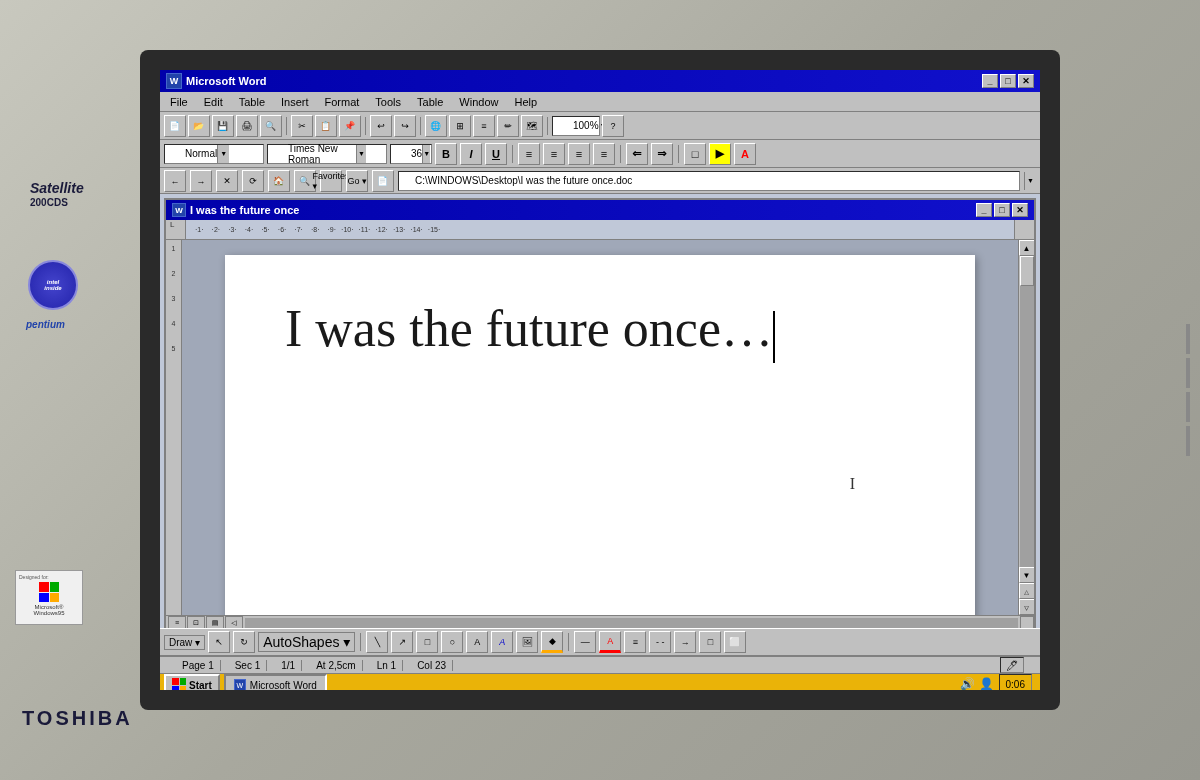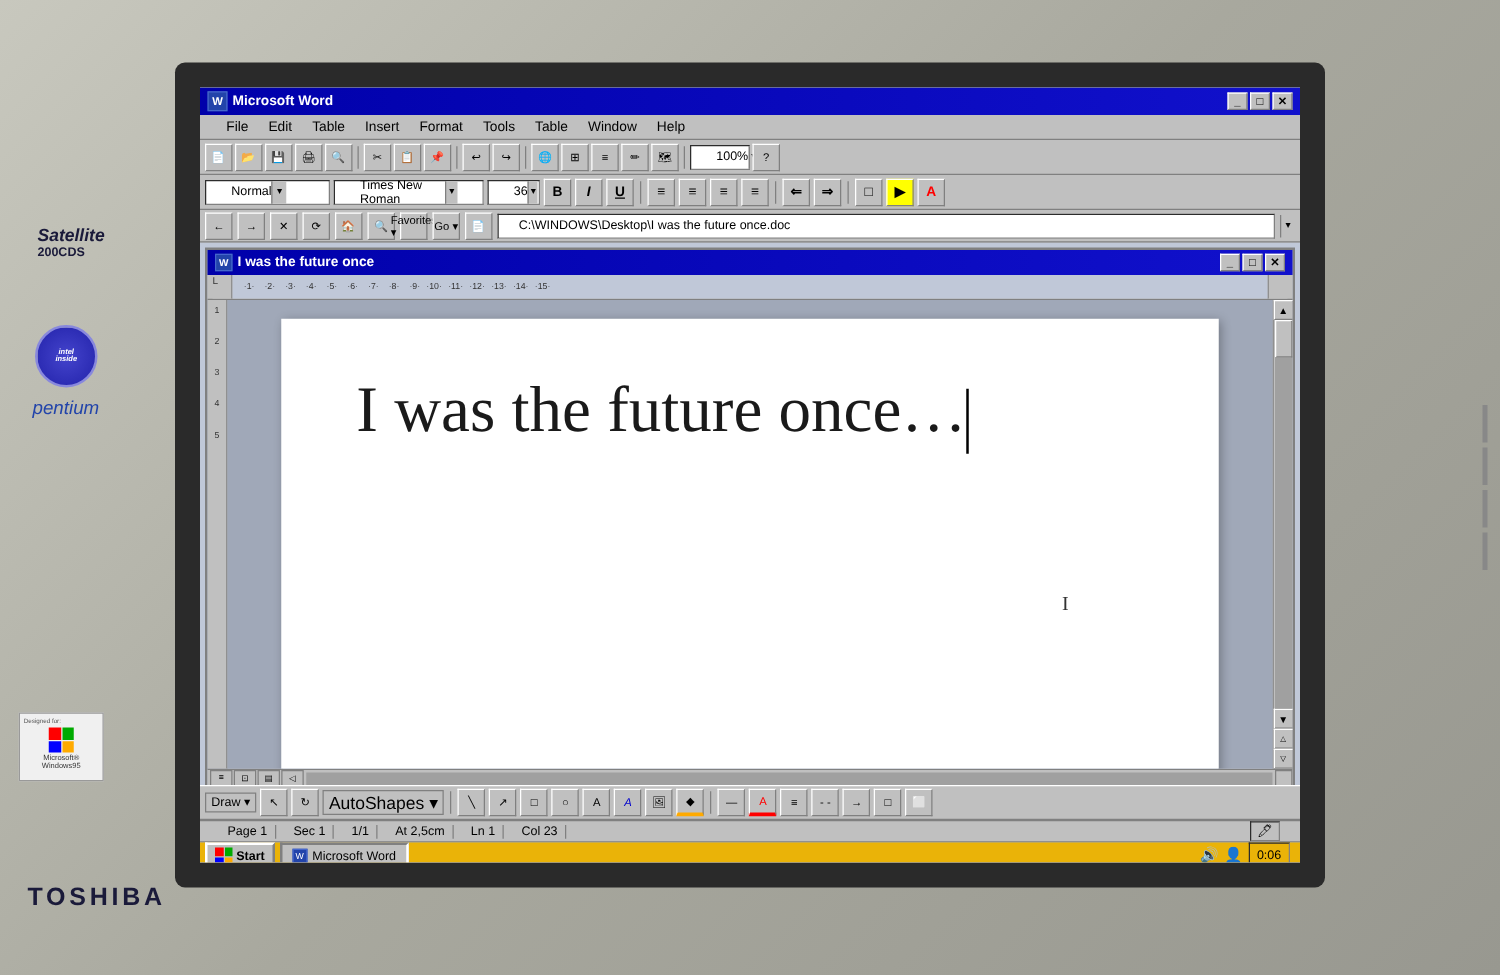--- a/index.html
+++ b/index.html
@@ -183,21 +183,21 @@
       font-size: 9px;
       color: #000;
       cursor: pointer;
     }
 
     
     .menu-bar {
       background: #c0c0c0;
       display: flex;
       align-items: center;
-      padding: 2px 15px;
+      padding: 2px 4px;
       font-size: 11px;
       gap: 4px;
       height: 20px;
       border-bottom: 1px solid #808080;
     }
 
     .menu-item {
       padding: 1px 6px;
       cursor: pointer;
       color: #000;
@@ -585,21 +585,21 @@
     <div style="font-style:italic;font-weight:bold;font-size:14px;">Satellite</div>
     <div style="font-size:10px;font-style:normal;">200CDS</div>
   </div>
 
   <div class="intel-badge">
     <span style="font-size:6px;font-style:italic;">intel</span>
     <span style="font-size:6px;font-style:italic;">inside</span>
   </div>
 
   <div class="pentium-label">
-    <span style="font-style:italic;font-weight:normal;color:#2244aa;font-size:15px;">pentium</span>
+    <span style="font-style:italic;font-weight:bold;color:#2244aa;font-size:10px;">pentium</span>
   </div>
 
   <div class="windows95-badge">
     <div style="font-size:5px;color:#555;">Designed for:</div>
     <div style="display:grid;grid-template-columns:1fr 1fr;gap:1px;width:20px;height:20px;margin:2px auto;">
       <div style="background:#ff0000;"></div>
       <div style="background:#00aa00;"></div>
       <div style="background:#0000ff;"></div>
       <div style="background:#ffaa00;"></div>
     </div>

